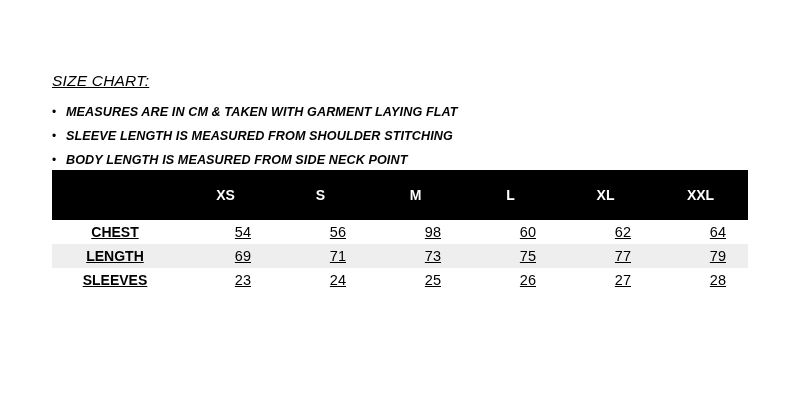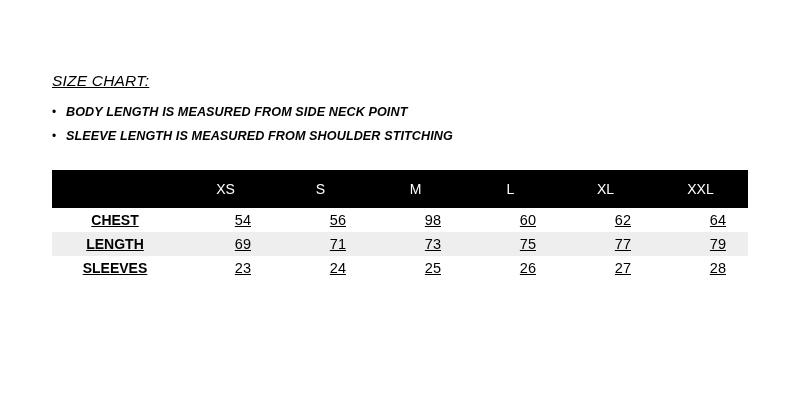--- a/index.html
+++ b/index.html
@@ -57,23 +57,23 @@
     top: 170px;
     width: 696px;
     border-collapse: collapse;
     table-layout: fixed;
   }
   table.size-table col.label-col { width: 126px; }
   table.size-table col.size-col { width: 95px; }
   table.size-table thead th {
     background: #000000;
     color: #ffffff;
-    height: 38px;
+    height: 50px;
     font-size: 14px;
-    font-weight: normal;
+    font-weight: bold;
     text-align: center;
     vertical-align: middle;
     padding: 0;
   }
   table.size-table thead th.corner {
     text-align: left;
   }
   table.size-table tbody td {
     height: 24px;
     font-size: 14.5px;
@@ -99,22 +99,23 @@
   }
 </style>
 </head>
 <body>
 
 <div class="page">
 
   <div class="title">SIZE CHART:</div>
 
   <div class="notes">
+    <div class="note"><span class="bullet">•</span><span>MEASURES ARE IN CM &amp; TAKEN WITH GARMENT LAYING FLAT</span></div>
+    <div class="note"><span class="bullet">•</span><span>SLEEVE LENGTH IS MEASURED FROM SHOULDER STITCHING</span></div>
     <div class="note"><span class="bullet">•</span><span>BODY LENGTH IS MEASURED FROM SIDE NECK POINT</span></div>
-    <div class="note"><span class="bullet">•</span><span>SLEEVE LENGTH IS MEASURED FROM SHOULDER STITCHING</span></div>
   </div>
 
   <table class="size-table">
     <colgroup>
       <col class="label-col">
       <col class="size-col">
       <col class="size-col">
       <col class="size-col">
       <col class="size-col">
       <col class="size-col">

